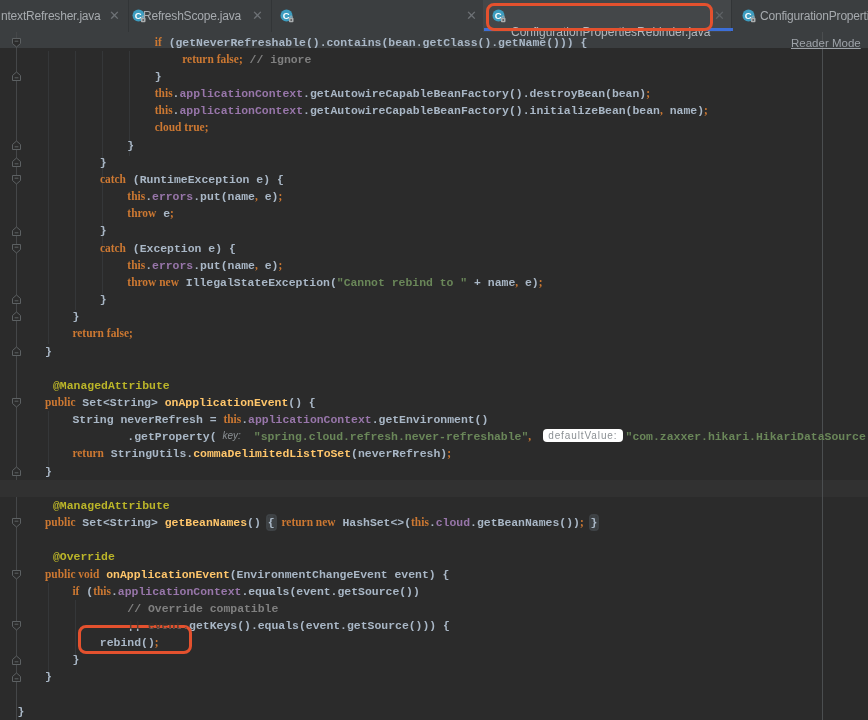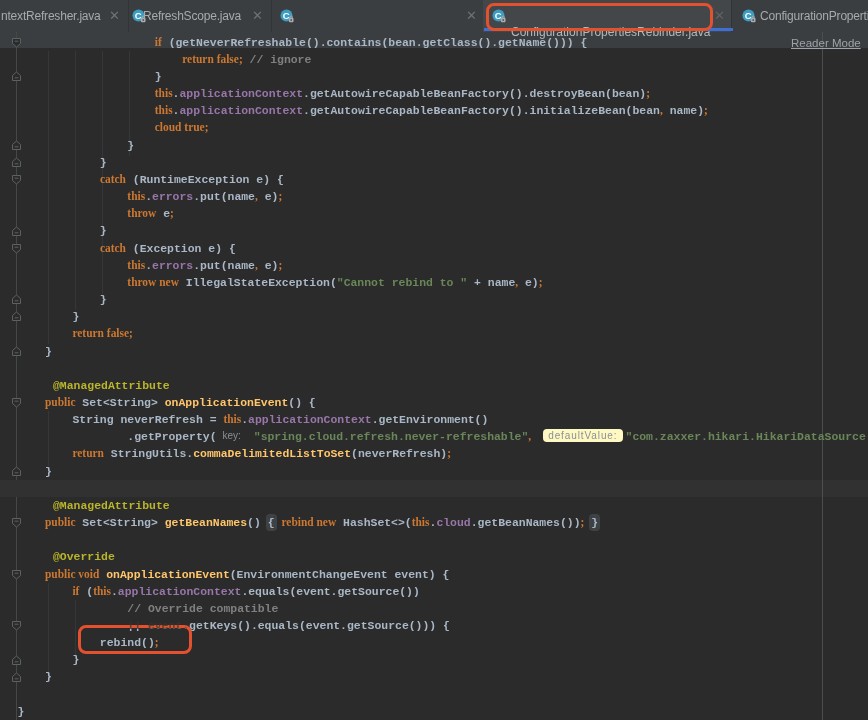--- a/index.html
+++ b/index.html
@@ -24,22 +24,22 @@
         color:#a9b7c6;white-space:pre;}
   .k{color:#cc7832;font-family:Liberation Serif, serif;}
   .s{color:#6a8759;}
   .c{color:#808080;}
   .f{color:#9876aa;}
   .m{color:#ffc66b;font-weight:bold;}
   .an{color:#bbb529;padding-left:8px;}
   .it{color:#ffc66b;}
   .u{text-underline-offset:2px;}
   .hint{display:inline-block;font-family:"Liberation Sans",sans-serif;font-size:10px;line-height:13px;font-weight:normal;
-        color:#8b9094;background:#fef9c3;border-radius:4px;padding:0 4px;vertical-align:1px;}
-  #h1{margin-left:6px;margin-right:6px;background:transparent;padding:0;border-radius:0;}
+        color:#8b9094;background:#ffffff;border-radius:4px;padding:0 4px;vertical-align:1px;}
+  #h1{margin-left:6px;margin-right:6px;background:transparent;padding:0;border-radius:0;font-style:italic;}
   #h2{margin-left:12px;margin-right:3px;letter-spacing:0.9px;padding:0 5px;}
   .bh{background:#3e4245;box-shadow:0 0 0 2px #3e4245;border-radius:2px;}
   #strike,#strike2,#strike3{position:absolute;left:127.3px;top:617.1px;height:17.163px;z-index:40;
           font-family:"Liberation Mono",monospace;font-size:11.45px;line-height:17.163px;
           white-space:pre;font-weight:bold;}
   #strike{color:#5a4033;clip-path:inset(8px 0 5.5px 0);}
   #strike2{color:#37312d;clip-path:inset(0 0 9.2px 0);}
   #strike3{color:#a9b7c6;clip-path:inset(11.7px 0 0 0);}
 </style>
 </head>
@@ -113,21 +113,21 @@
     }
 
     <span class="an">@ManagedAttribute</span>
     <span class="k">public</span> Set&lt;String&gt; <span class="m">onApplicationEvent</span>() {
         String neverRefresh = <span class="k">this</span>.<span class="f">applicationContext</span>.getEnvironment()
                 .getProperty(<span class="hint" id="h1">key:</span> <span class="s">"spring.cloud.refresh.never-refreshable"</span><span class="k">,</span><span class="hint" id="h2">defaultValue:</span><span class="s">"com.zaxxer.hikari.HikariDataSource</span>
         <span class="k">return</span> StringUtils.<span class="it">commaDelimitedListToSet</span>(neverRefresh)<span class="k">;</span>
     }
 
     <span class="an">@ManagedAttribute</span>
-    <span class="k">public</span> Set&lt;String&gt; <span class="m">getBeanNames</span>() <span class="bh">{</span> <span class="k">rebind new</span> HashSet&lt;&gt;(<span class="k">this</span>.<span class="f">cloud</span>.getBeanNames())<span class="k">;</span> <span class="bh">}</span>
+    <span class="k">public</span> Set&lt;String&gt; <span class="m">getBeanNames</span>() <span class="bh">{</span> <span class="k">return new</span> HashSet&lt;&gt;(<span class="k">this</span>.<span class="f">cloud</span>.getBeanNames())<span class="k">;</span> <span class="bh">}</span>
 
     <span class="an">@Override</span>
     <span class="k">public void</span> <span class="m">onApplicationEvent</span>(EnvironmentChangeEvent event) {
         <span class="k">if</span> (<span class="k">this</span>.<span class="f">applicationContext</span>.equals(event.getSource())
                 <span class="c">// Override compatible</span>
                 <span style="color:transparent">|| event.</span>getKeys().equals(event.getSource())) {
             rebind()<span class="k">;</span>
         }
     }
 

